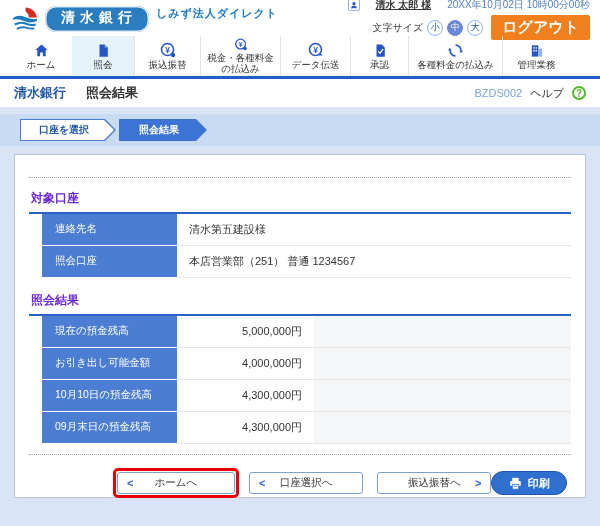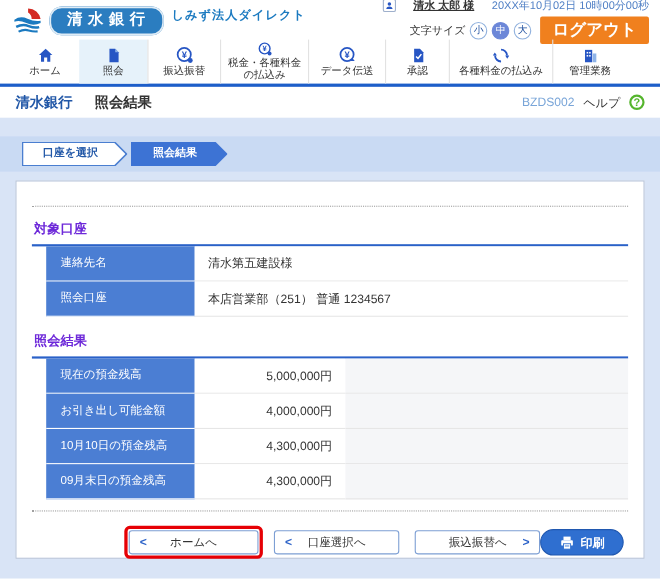--- a/index.html
+++ b/index.html
@@ -35,21 +35,21 @@
   
   .title-bar { height:28px; display:flex; align-items:center; padding:0 14px; background:#fff; }
   .title-category { color:#2157a7; font-weight:bold; font-size:13px; margin-right:20px; }
   .title-page { color:#333; font-weight:bold; font-size:13px; }
   .title-right { margin-left:auto; display:flex; align-items:center; gap:8px; }
   .screen-id { color:#79a5d8; font-size:11px; }
   .help-label { color:#333; font-size:11px; }
   .help-icon { width:14px; height:14px; border-radius:50%; border:2px solid #55b52d; color:#55b52d; font-size:10px; font-weight:bold; display:inline-flex; align-items:center; justify-content:center; cursor:pointer; }
 
   
-  .page { height:419px; background:#d9e4f6; padding-top:17px; }
+  .page { height:419px; background:#d9e4f6; padding-top:7px; }
   .steps-strip { background:#c9daf3; height:32px; display:flex; align-items:center; padding-left:20px; margin-bottom:8px; }
   .step { position:relative; height:22px; line-height:22px; font-size:10px; }
   .step-shape { clip-path:polygon(0 0, calc(100% - 11px) 0, 100% 50%, calc(100% - 11px) 100%, 0 100%); }
   .step-outline { background:#4a7ed0; color:#2157a7; font-weight:bold; width:96px; }
   .step-outline .step-inner { position:absolute; top:1px; left:1px; right:2px; bottom:1px; background:#fff; clip-path:polygon(0 0, calc(100% - 10px) 0, 100% 50%, calc(100% - 10px) 100%, 0 100%); }
   .step-outline .step-label { position:relative; display:block; text-align:center; padding-right:8px; }
   .step-active { background:#3d73d4; color:#fff; font-weight:bold; width:88px; margin-left:3px; text-align:center; }
   .step-active .step-label { display:block; padding-right:8px; }
 
   .content-box { margin:0 14px; background:#fff; border:1px solid #b7c3d9; padding:12px 14px 12px; height:344px; }

